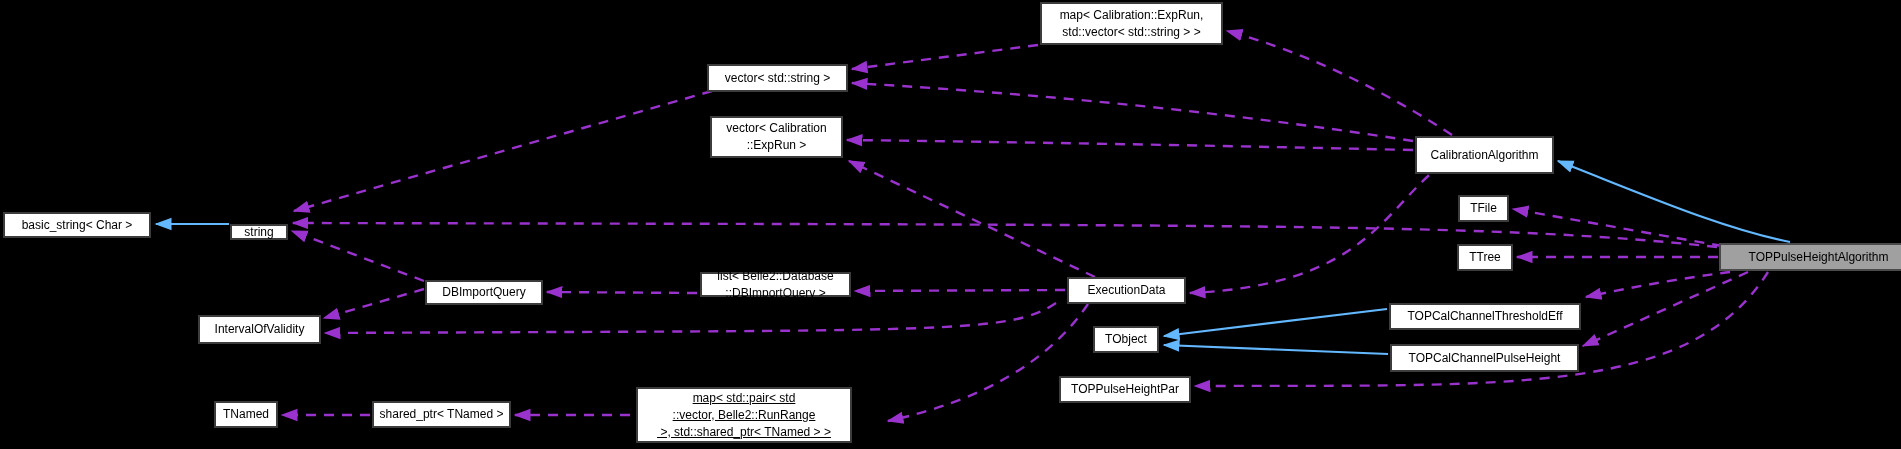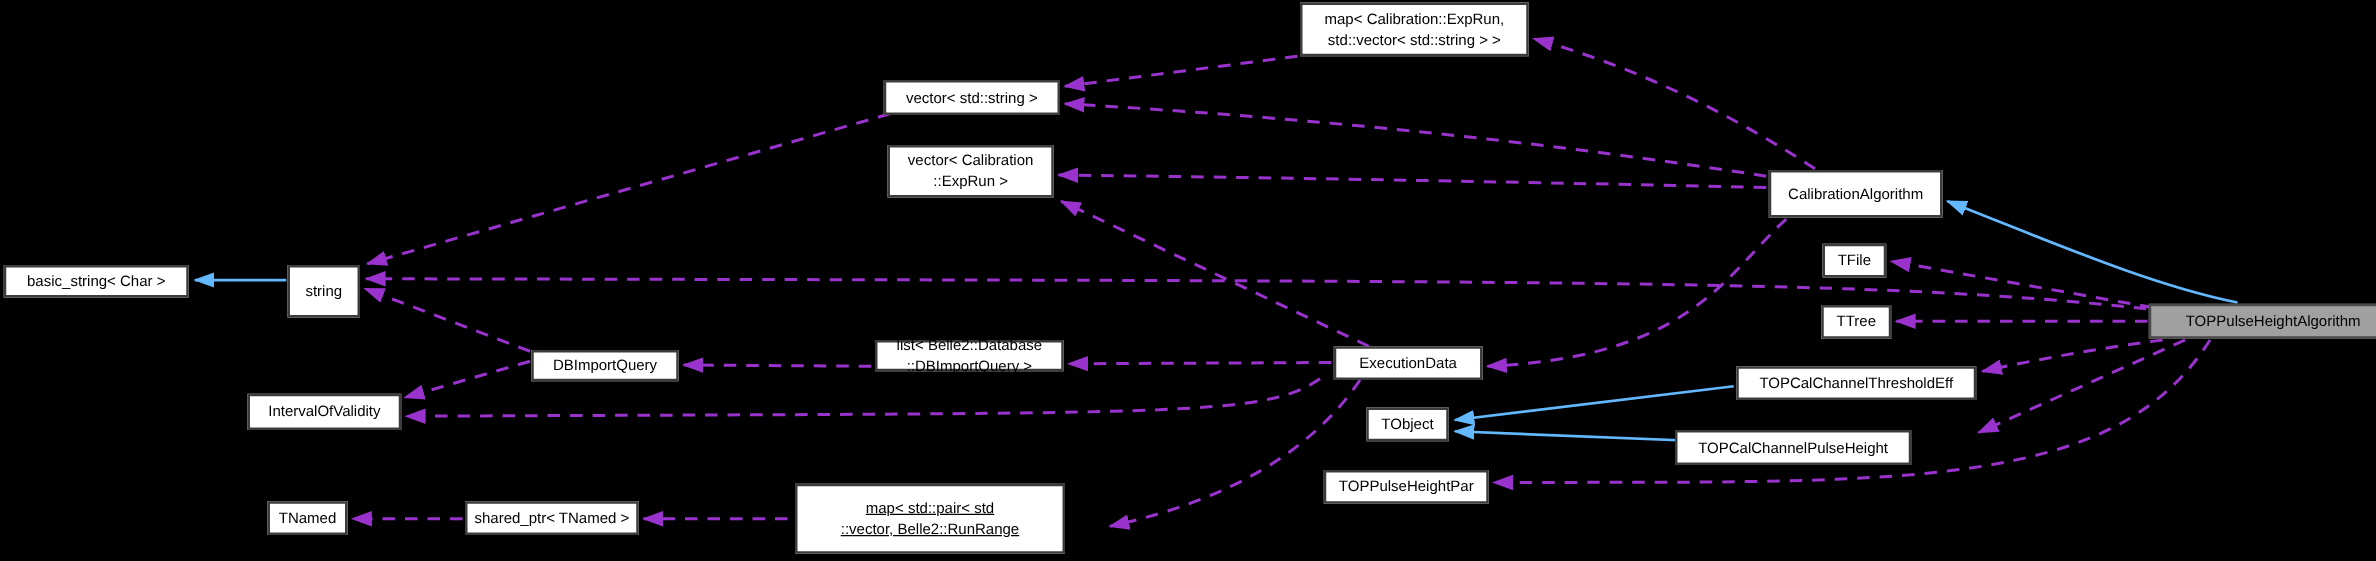--- a/index.html
+++ b/index.html
@@ -94,33 +94,33 @@
         <path d="M1748,272 L1583,346" class="edge usage" stroke="#9a32cd" marker-end="url(#arrow-usage)"></path>
         <path d="M1768,272 C1690,395 1520,385 1195,386" class="edge usage" stroke="#9a32cd" marker-end="url(#arrow-usage)"></path>
         <path d="M229,224 L156,224" class="edge inheritance" stroke="#63b8ff" marker-end="url(#arrow-inherit)"></path>
         <path d="M1387,309 L1164,336" class="edge inheritance" stroke="#63b8ff" marker-end="url(#arrow-inherit)"></path>
         <path d="M1388,354 L1164,345" class="edge inheritance" stroke="#63b8ff" marker-end="url(#arrow-inherit)"></path>
         <path d="M1790,242 C1720,228 1640,193 1558,161" class="edge inheritance" stroke="#63b8ff" marker-end="url(#arrow-inherit)"></path>
       </g>
   </svg>
   <div id="node-layer">
       <div class="node" style="left: 3px; top: 212px; width: 148px; height: 26px;"><div>basic_string&lt; Char &gt;</div></div>
-      <div class="node" style="left: 230px; top: 212px; width: 58px; height: 42px;"><div>string</div></div>
+      <div class="node" style="left: 230px; top: 224px; width: 58px; height: 16px;"><div>string</div></div>
       <div class="node" style="left: 707px; top: 64px; width: 141px; height: 28px;"><div>vector&lt; std::string &gt;</div></div>
       <div class="node" style="left: 710px; top: 116px; width: 133px; height: 42px;"><div>vector&lt; Calibration</div><div>::ExpRun &gt;</div></div>
       <div class="node" style="left: 1040px; top: 2px; width: 183px; height: 43px;"><div>map&lt; Calibration::ExpRun,</div><div>std::vector&lt; std::string &gt; &gt;</div></div>
       <div class="node" style="left: 198px; top: 315px; width: 123px; height: 29px;"><div>IntervalOfValidity</div></div>
       <div class="node" style="left: 425px; top: 280px; width: 118px; height: 25px;"><div>DBImportQuery</div></div>
       <div class="node" style="left: 700px; top: 272px; width: 151px; height: 25px;"><div>list&lt; Belle2::Database</div><div>::DBImportQuery &gt;</div></div>
       <div class="node" style="left: 214px; top: 401px; width: 64px; height: 27px;"><div>TNamed</div></div>
       <div class="node" style="left: 372px; top: 401px; width: 139px; height: 27px;"><div>shared_ptr&lt; TNamed &gt;</div></div>
-      <div class="node" style="left: 636px; top: 387px; width: 216px; height: 56px; text-decoration: underline;"><div>map&lt; std::pair&lt; std</div><div>::vector, Belle2::RunRange</div></div>
+      <div class="node" style="left: 636px; top: 387px; width: 216px; height: 56px; text-decoration: underline;"><div>map&lt; std::pair&lt; std</div><div>::vector, Belle2::RunRange</div><div> &gt;, std::shared_ptr&lt; TNamed &gt; &gt;</div></div>
       <div class="node" style="left: 1067px; top: 277px; width: 119px; height: 27px;"><div>ExecutionData</div></div>
       <div class="node" style="left: 1093px; top: 326px; width: 66px; height: 27px;"><div>TObject</div></div>
       <div class="node" style="left: 1059px; top: 376px; width: 132px; height: 27px; text-align: center;"><div>TOPPulseHeightPar</div></div>
       <div class="node" style="left: 1415px; top: 136px; width: 139px; height: 38px;"><div>CalibrationAlgorithm</div></div>
       <div class="node" style="left: 1458px; top: 195px; width: 51px; height: 27px;"><div>TFile</div></div>
       <div class="node" style="left: 1457px; top: 244px; width: 56px; height: 27px;"><div>TTree</div></div>
-      <div class="node" style="left: 1389px; top: 293px; width: 192px; height: 27px;"><div>TOPCalChannelThresholdEff</div></div>
-      <div class="node" style="left: 1340px; top: 344px; width: 189px; height: 28px;"><div>TOPCalChannelPulseHeight</div></div>
+      <div class="node" style="left: 1389px; top: 303px; width: 192px; height: 27px;"><div>TOPCalChannelThresholdEff</div></div>
+      <div class="node" style="left: 1390px; top: 344px; width: 189px; height: 28px;"><div>TOPCalChannelPulseHeight</div></div>
       <div class="node main" style="left: 1719px; top: 243px; width: 199px; height: 28px;"><div>TOPPulseHeightAlgorithm</div></div>
     </div>
 </div>
 
 </body></html>

